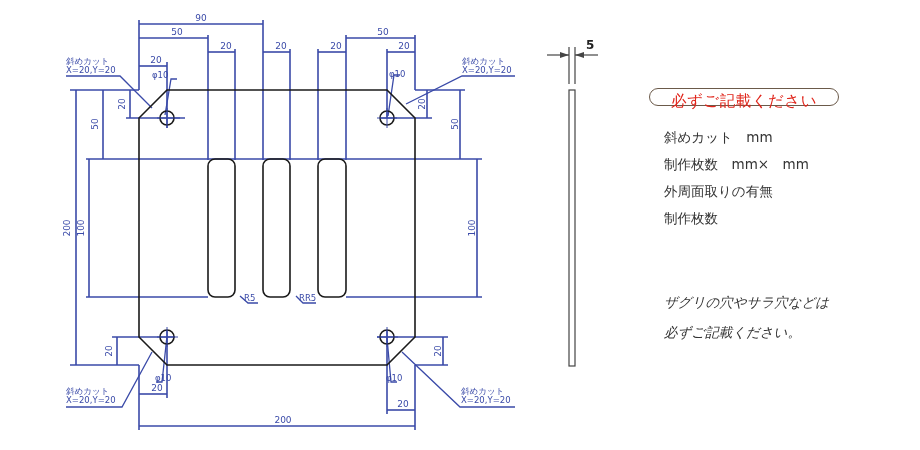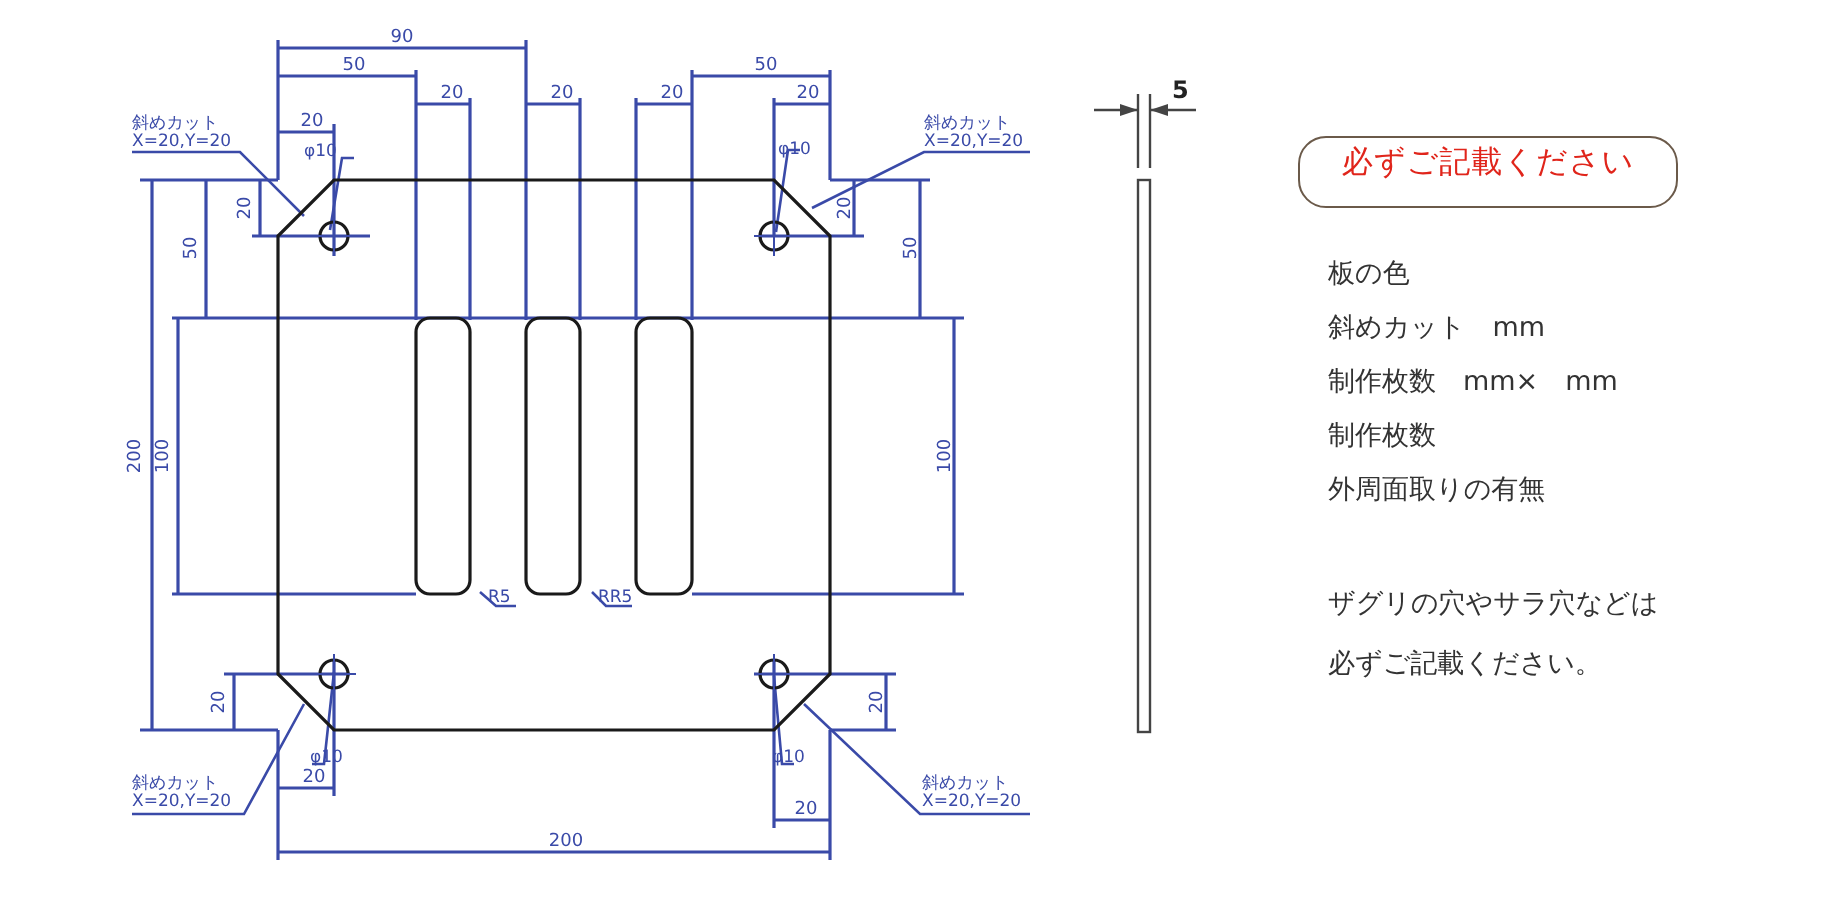--- a/index.html
+++ b/index.html
@@ -1,29 +1,29 @@
 <!DOCTYPE html>
 <html><head>
 <meta charset="utf-8">
 <style>
   html, body { margin: 0; padding: 0; background: #ffffff; }
   body { width: 920px; height: 450px; position: relative; overflow: hidden; font-family: "DejaVu Sans", sans-serif; }
   #drawing { position: absolute; left: 0; top: 0; }
   .dim-text { font-family: "DejaVu Sans", sans-serif; font-size: 9px; fill: #3a4aa8; }
   .note-text { font-family: "DejaVu Sans", sans-serif; font-size: 8.5px; fill: #3a4aa8; }
   .required-badge {
-    position: absolute; left: 649px; top: 68px; width: 190px; height: 36px;
+    position: absolute; left: 649px; top: 88px; width: 190px; height: 18px;
     border: 1.2px solid #6b5a4a; border-radius: 14px; box-sizing: border-box;
     color: #e0251b; font-size: 15.5px; text-align: center; line-height: 24px;
     letter-spacing: 0.5px;
   }
   .info-list { position: absolute; left: 664px; top: 124px; margin: 0; padding: 0; list-style: none; }
   .info-list li { font-size: 13.5px; color: #333333; height: 27px; line-height: 27px; white-space: pre; }
   .info-note { position: absolute; left: 664px; top: 287px; margin: 0; padding: 0; list-style: none; }
-  .info-note li { font-size: 13.5px; color: #333333; height: 30px; line-height: 30px; white-space: pre; }
+  .info-note li { font-size: 13.5px; color: #333333; height: 30px; line-height: 30px; white-space: pre; font-style: italic; }
   .thickness-label { position: absolute; left: 586px; top: 38px; font-size: 12px; font-weight: bold; color: #222; }
 </style>
 </head>
 <body>
 
 <svg id="drawing" width="920" height="450" viewBox="0 0 920 450" xmlns="http://www.w3.org/2000/svg">
 
   <g stroke="#3a4aa8" stroke-width="1.6" fill="none">
 
     <line x1="139" y1="24" x2="263" y2="24"></line>
@@ -188,23 +188,22 @@
     <polygon points="575,55 584,52 584,58" fill="#444" stroke="none"></polygon>
     <rect x="569" y="90" width="6" height="276"></rect>
   </g>
 </svg>
 
 <div class="thickness-label">5</div>
 
 <div class="required-badge">必ずご記載ください</div>
 
 <ul class="info-list">
-  <li>板の色</li>
   <li>斜めカット　mm</li>
   <li>制作枚数　mm×　mm</li>
+  <li>外周面取りの有無</li>
   <li>制作枚数</li>
-  <li>外周面取りの有無</li>
 </ul>
 
 <ul class="info-note">
   <li>ザグリの穴やサラ穴などは</li>
   <li>必ずご記載ください。</li>
 </ul>
 
 </body></html>

